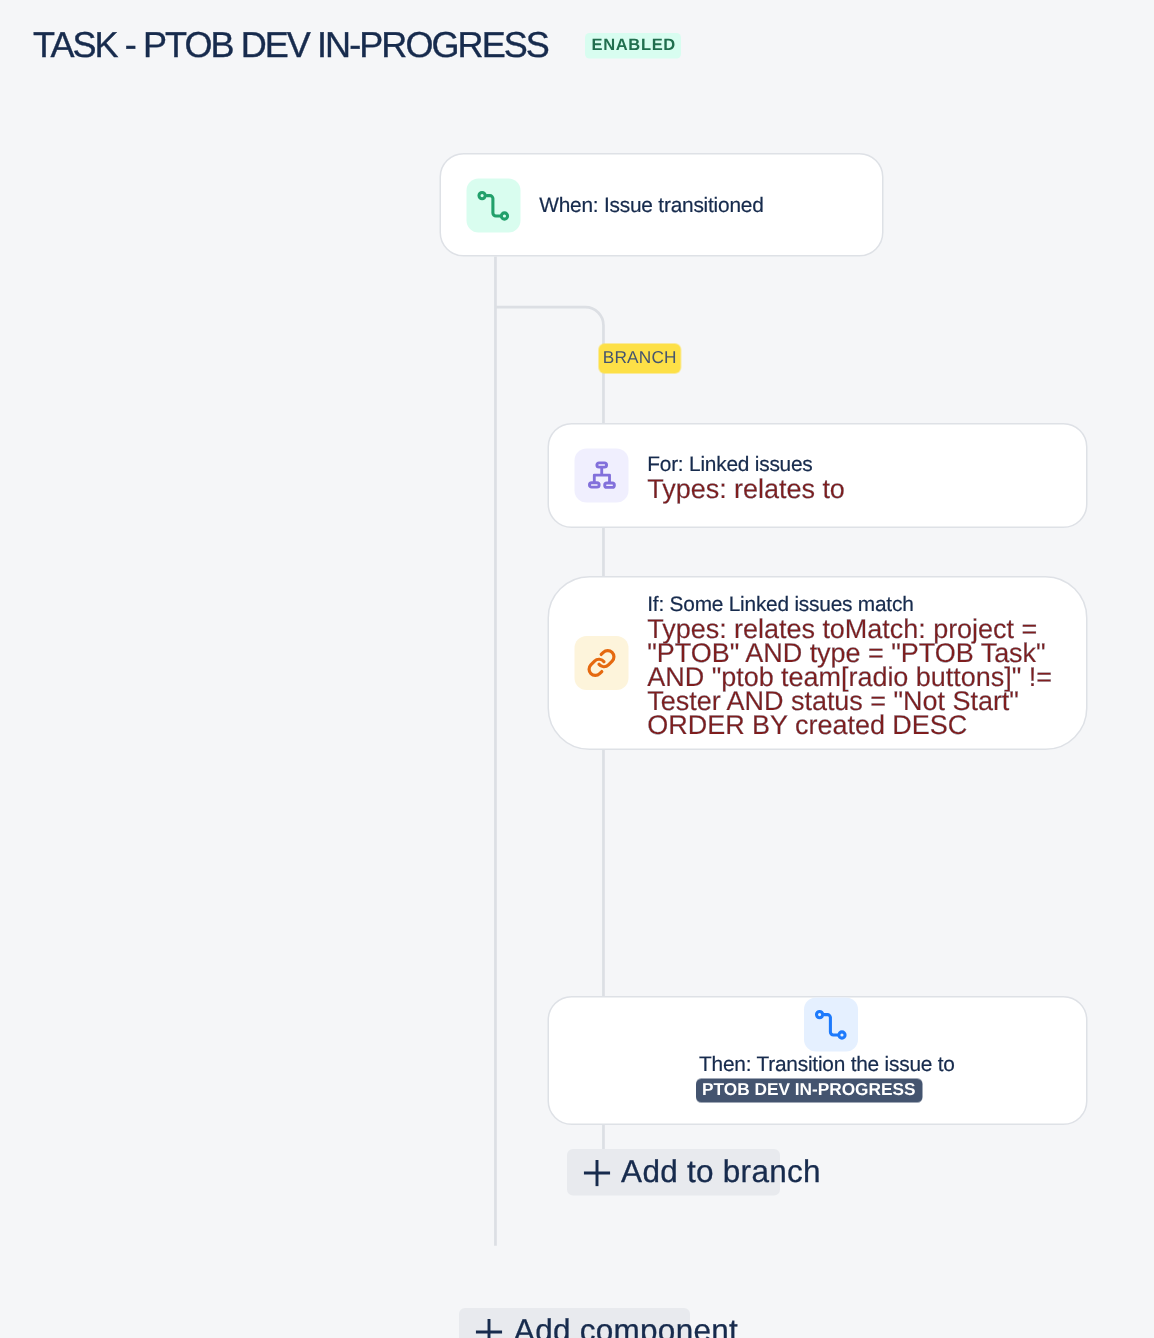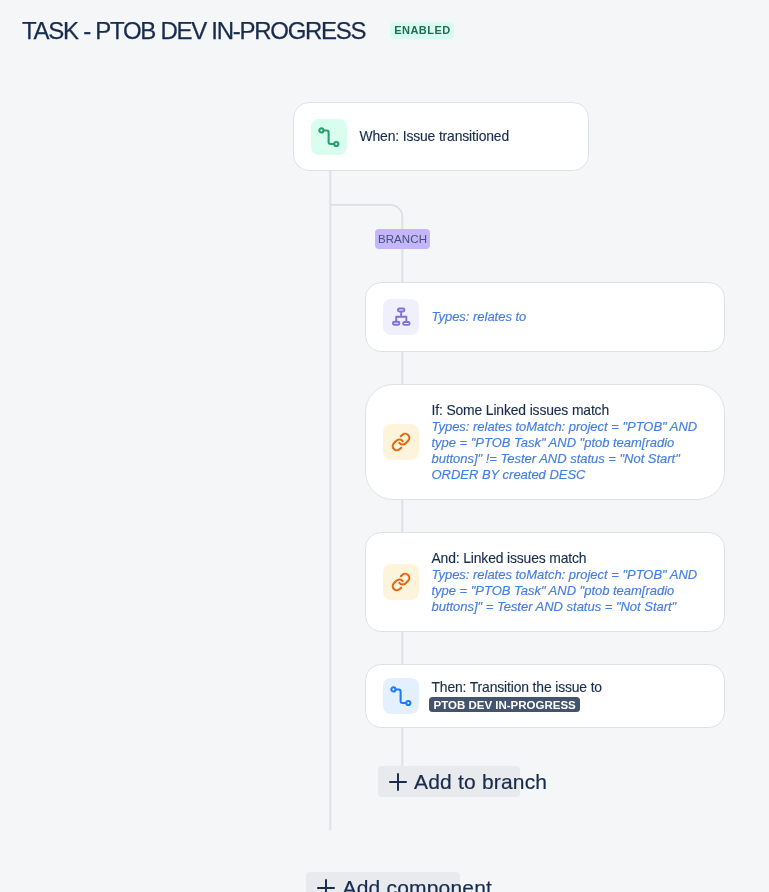--- a/index.html
+++ b/index.html
@@ -39,34 +39,34 @@
     border-radius:16px; box-sizing:border-box;
     display:flex; align-items:center;
   }
   .icon-box {
     width:36px; height:36px; border-radius:8px; flex:none;
     display:flex; align-items:center; justify-content:center;
     margin-left:17px;
   }
   .card .body { margin-left:12.5px; }
   .card .title { font-size:13.9px; font-weight:400; color:#172B4D; line-height:17px; letter-spacing:-0.14px; -webkit-text-stroke:0.14px #172B4D; }
-  .card .sub { font-size:13px; color:#3b82f6; line-height:16px; width:277px; letter-spacing:-0.02px;font-style:italic; -webkit-text-stroke:0.16px #626F86; }
+  .card .sub { font-size:18px; color:#7f1d1d; line-height:16px; width:277px; letter-spacing:-0.02px; -webkit-text-stroke:0.16px #626F86; }
 
   .lozenge-status {
     display:inline-block; background:#44546F; color:#FFFFFF;
     font-size:11.5px; font-weight:700; letter-spacing:0px;
     padding:0 4.5px; border-radius:3.5px; margin-left:-2.5px;
     height:15.5px; line-height:17.3px; vertical-align:top; margin-top:1px;
   }
 
   
   .branch-badge {
-    position:absolute; background:#c4b5fd; color:#44546F;
+    position:absolute; background:#fde047; color:#44546F;
     font-size:11.5px; font-weight:400; letter-spacing:0.1px;
-    border-radius:4px; text-align:center;
+    border-radius:4px; text-align:center;margin-left:24px;
   }
   .branch-badge span, .lozenge-status span, .status-lozenge span { display:inline-block; transform:translateZ(0); }
 
   
   .add-btn {
     position:absolute; background:#E8EAEE; color:#172B4D;
     border:none; border-radius:4px; font-size:21px;
     font-family:inherit; display:flex; align-items:center;
     box-sizing:border-box; cursor:pointer; padding:0 0 0 10.9px;
   }
@@ -106,51 +106,40 @@
   <div class="card" style="left:365px; top:282px; width:360px; height:70px;">
     <div class="icon-box" style="background:#F0EFFE;">
       <svg width="20" height="20" viewBox="0 0 20 20" fill="none" aria-hidden="true">
         <rect x="6.9" y="1.55" width="6.5" height="2.9" rx="1.45" stroke="#8270DB" stroke-width="1.9"></rect>
         <rect x="1.95" y="14.8" width="6.5" height="2.9" rx="1.45" stroke="#8270DB" stroke-width="1.9"></rect>
         <rect x="12.1" y="15" width="6.5" height="2.9" rx="1.45" stroke="#8270DB" stroke-width="1.9"></rect>
         <path d="M10.15 4.35 V9.7 M5.2 14.8 V9.7 H15.35 V15" stroke="#8270DB" stroke-width="1.9" stroke-linejoin="round"></path>
       </svg>
     </div>
     <div class="body">
+      <div class="title">For: Linked issues</div>
       <div class="sub">Types: relates to</div>
     </div>
   </div>
 
   <div class="card" style="left:365px; top:384px; width:360px; height:116px;border-radius:28px;">
     <div class="icon-box" style="background:#FDF4DB;">
       <svg width="20" height="20" viewBox="0 0 24 24" fill="none" aria-hidden="true">
         <path d="M10 13a5 5 0 0 0 7.54.54l3-3a5 5 0 0 0-7.07-7.07l-1.72 1.71" stroke="#E56910" stroke-width="2.55" stroke-linecap="round" stroke-linejoin="round"></path>
         <path d="M14 11a5 5 0 0 0-7.54-.54l-3 3a5 5 0 0 0 7.07 7.07l1.71-1.71" stroke="#E56910" stroke-width="2.55" stroke-linecap="round" stroke-linejoin="round"></path>
       </svg>
     </div>
     <div class="body">
       <div class="title">If: Some Linked issues match</div>
       <div class="sub">Types: relates toMatch: project = "PTOB" AND type = "PTOB Task" AND "ptob team[radio buttons]" != Tester AND status = "Not Start" ORDER BY created DESC</div>
     </div>
   </div>
 
-  <div class="card" style="left:365px; top:532px; width:360px; height:100px;">
-    <div class="icon-box" style="background:#FDF4DB;">
-      <svg width="20" height="20" viewBox="0 0 24 24" fill="none" aria-hidden="true">
-        <path d="M10 13a5 5 0 0 0 7.54.54l3-3a5 5 0 0 0-7.07-7.07l-1.72 1.71" stroke="#E56910" stroke-width="2.55" stroke-linecap="round" stroke-linejoin="round"></path>
-        <path d="M14 11a5 5 0 0 0-7.54-.54l-3 3a5 5 0 0 0 7.07 7.07l1.71-1.71" stroke="#E56910" stroke-width="2.55" stroke-linecap="round" stroke-linejoin="round"></path>
-      </svg>
-    </div>
-    <div class="body">
-      <div class="title">And: Linked issues match</div>
-      <div class="sub">Types: relates toMatch: project = "PTOB" AND type = "PTOB Task" AND "ptob team[radio buttons]" = Tester AND status = "Not Start"</div>
-    </div>
-  </div>
 
-  <div class="card" style="left:365px; top:664px; width:360px; height:64px;">
+  <div class="card" style="left:365px; top:664px; width:360px; height:86px;flex-direction:column;">
     <div class="icon-box" style="background:#E5F0FF;">
       <svg width="22" height="22" viewBox="0 0 22 22" fill="none" aria-hidden="true">
         <path d="M6.6 4.4 H8.6 A2 2 0 0 1 10.6 6.4 V16 A2 2 0 0 0 12.6 18 H15.2" stroke="#1D7AFC" stroke-width="2.05" stroke-linecap="round" stroke-linejoin="round"></path>
         <circle cx="3.4" cy="4.4" r="2.08" stroke="#1D7AFC" stroke-width="2.05"></circle>
         <circle cx="18.3" cy="18.0" r="2.08" stroke="#1D7AFC" stroke-width="2.05"></circle>
       </svg>
     </div>
     <div class="body">
       <div class="title">Then: Transition the issue to</div>
       <div class="lozenge-status"><span>PTOB DEV IN-PROGRESS</span></div>

